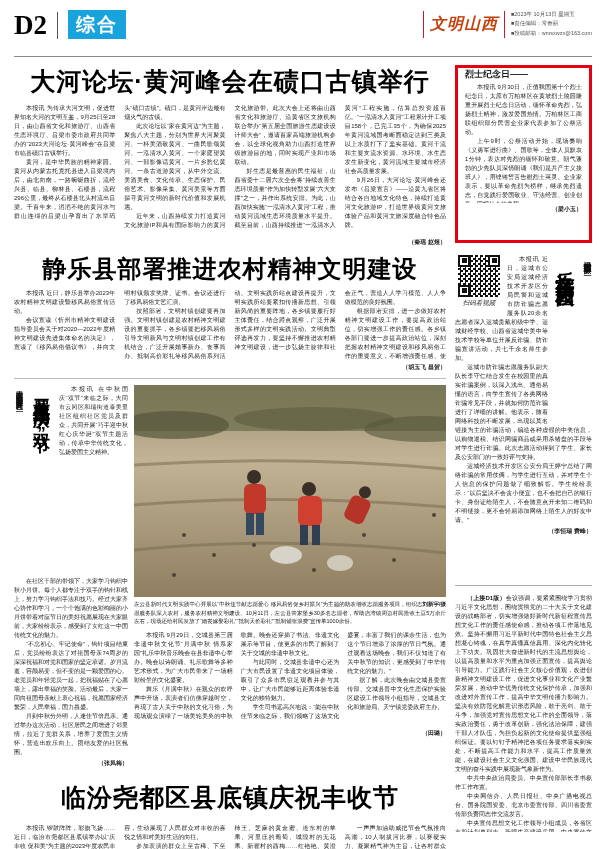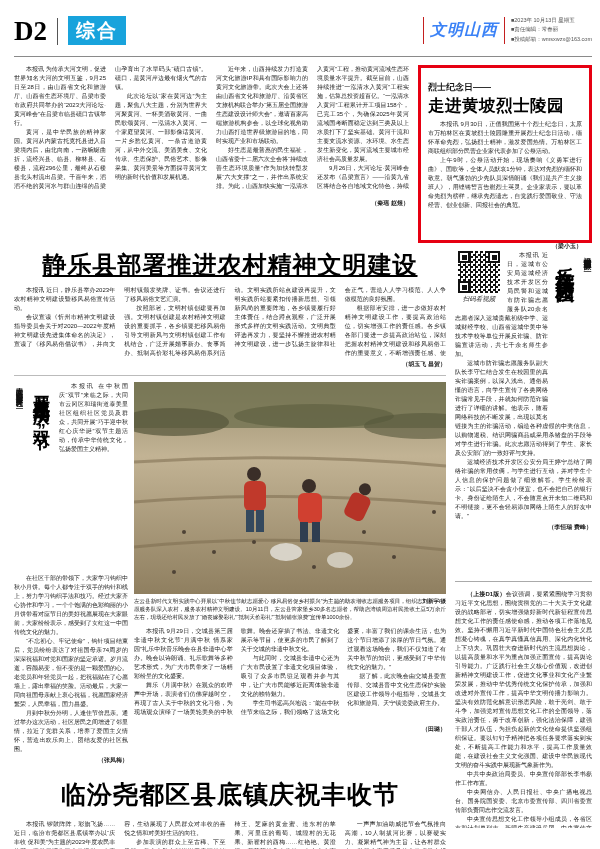--- a/index.html
+++ b/index.html
@@ -1,55 +1,55 @@
 <!DOCTYPE html>
 <html style="--blue: #18a3dc;"><head>
 <meta charset="utf-8">
 <style>
   html,body{margin:0;padding:0;background:#e9e9e9;}
   .page{position:relative;width:600px;height:849px;margin:0 auto;background:#fff;
         font-family:"Liberation Sans","DejaVu Sans",sans-serif;color:#1c1c1c;
         box-sizing:border-box;padding:10px 8px 0 14px;overflow:hidden;}
   
-  .hdr{display:flex;align-items:center;justify-content:space-between;
+  .hdr{display:flex;align-items:flex-start;justify-content:space-between;
        border-bottom:1.5px solid #8a8a8a;padding-bottom:6px;height:40px;}
   .hdr-left{display:flex;align-items:flex-end;gap:10px;}
   .pageno{font-family:"Liberation Serif","DejaVu Serif",serif;font-weight:bold;
           font-size:27px;line-height:1;color:#000;padding-right:10px;border-right:1.5px solid #555;}
   .section-box{background:var(--blue,#18a3dc);color:#fff;font-weight:900;font-size:19px;
           line-height:1;padding:5px 8px;letter-spacing:2px;}
   .hdr-right{display:flex;align-items:center;gap:6px;}
   .masthead{font-family:"DejaVu Serif","Liberation Serif",serif;font-style:italic;font-weight:bold;
-          font-size:16px;color:#3b82f6;border-left:1.5px solid #c41f1f;border-right:1.5px solid #c41f1f;
+          font-size:16px;color:#c2410c;border-left:1.5px solid #c41f1f;border-right:1.5px solid #c41f1f;
           padding:3px 6px;letter-spacing:1px;}
   .hdr-info{font-size:5.5px;line-height:1.7;color:#555;}
   
   .art-body{font-size:6px;line-height:1.5;text-align:justify;color:#222;}
   .art-body p{margin:0;text-indent:2em;}
   .byline{font-size:6px;font-weight:bold;text-align:right;margin-top:2px;color:#222;}
   .h-big{font-weight:900;text-align:center;color:#000;margin:0;letter-spacing:1px;line-height:1.15;}
   .vert{writing-mode:vertical-rl;text-orientation:upright;}
   
   .band-top{display:flex;margin-top:8px;}
   .dahe{flex:1;margin-right:9px;}
   .dahe .h-big{font-size:25px;margin:2px 0 8px 0;}
   .cols4{column-count:4;column-gap:9px;overflow:hidden;}
   .dahe .cols4{height:132px;}
   
-  .redbox{width:174px;box-sizing:border-box;border:3px solid #e60012;padding:13px 7px 4px 7px;height:178px;}
+  .redbox{width:137px;box-sizing:border-box;border:3px solid #e60012;padding:0 7px 4px 7px;height:178px;}
   .redbox .kicker{font-size:9px;font-weight:bold;margin:0 0 2px 0;}
   .redbox .h-big{font-size:16.5px;text-align:left;margin-bottom:5px;letter-spacing:.5px;}
   .redbox .art-body{height:120px;overflow:hidden;}
   
   .main-flex{display:flex;margin-top:8px;}
   .left-main{width:432px;}
   .rail{width:145px;margin-left:9px;}
   
   .jingle{border-bottom:1px solid #bbb;padding-bottom:6px;}
-  .jingle .h-big{font-size:24px;margin:0 0 7px 0;text-decoration:underline;}
+  .jingle .h-big{font-size:24px;margin:0 0 7px 0;}
   .jingle .cols4{height:72px;}
   
   .mid-row{display:flex;margin-top:6px;}
   .strip{width:114px;margin-right:6px;overflow:hidden;height:392px;}
   .strip-top{display:flex;height:188px;gap:4px;}
   .strip-kicker{font-size:7px;font-weight:bold;letter-spacing:1px;color:#111;}
   .strip-title{font-size:17px;font-weight:900;letter-spacing:2px;color:#000;padding:0 2px;}
   .strip-col{flex:1;overflow:hidden;}
   .strip-rest{margin-top:4px;}
   .mid-right{flex:1;}
@@ -93,34 +93,34 @@
       <span class="hdr-info">
         <span>■2023年 10月13日 星期五</span><br>
         <span>■责任编辑：常春丽</span><br>
         <span>■投稿邮箱：wmsxwzx@163.com</span>
       </span>
     </div>
   </div>
 
   <div class="band-top">
     <div class="dahe">
+      <h1 class="h-big">大河论坛·黄河峰会在碛口古镇举行</h1>
       <div class="art-body cols4">
         <p>本报讯 为传承大河文明，促进世界知名大河的文明互鉴，9月25日至28日，由山西省文化和旅游厅、山西省生态环境厅、吕梁市委市政府共同举办的“2023大河论坛·黄河峰会”在吕梁市临县碛口古镇举行。</p>
         <p>黄河，是中华民族的精神家园。黄河从内蒙古托克托县进入吕梁境内后，由北向南，一路蜿蜒曲折，流经兴县、临县、柳林县、石楼县，流程296公里，最终从石楼县北头村流出吕梁。千百年来，滔滔不绝的黄河水与群山连绵的吕梁山孕育出了水旱码头“碛口古镇”。碛口，是黄河岸边最有烟火气的古镇。</p>
         <p>此次论坛以“家在黄河边”为主题，聚焦八大主题，分别为世界大河聚黄河、一杯美酒敬黄河、一曲民歌颂黄河、一泓清水入黄河、一个家庭望黄河、一部影像话黄河、一片乡愁忆黄河、一条古道游黄河，从中外交流、美酒美食、文化传承、生态保护、民俗艺术、影像采集、黄河美景等方面探寻黄河文明的新时代价值和发展机遇。</p>
         <p>近年来，山西持续发力打造黄河文化旅游IP和具有国际影响力的黄河文化旅游带。此次大会上还将由山西省文化和旅游厅、沿黄省区文旅机构联合举办“第五届全国旅游生态建设设计师大会”，邀请百家高端旅游机构参会，以全球化视角助力山西打造世界级旅游目的地，同时实现产业和市场联动。</p>
         <p>好生态是最普惠的民生福祉，山西省委十二届六次全会将“持续改善生态环境质量”作为加快转型发展“六大支撑”之一，并作出系统安排。为此，山西加快实施“一泓清水入黄河”工程，推动黄河流域生态环境质量水平提升。截至目前，山西持续推进“一泓清水入黄河”工程实施，估算总投资超百亿。“一泓清水入黄河”工程累计开工项目158个，已完工35个，为确保2025年黄河流域国考断面稳定达到三类及以上水质打下了坚实基础。黄河干流和主要支流水资源、水环境、水生态发生新变化，黄河流域主要城市经济社会高质量发展。</p>
         <p>9月26日，大河论坛·黄河峰会还发布《吕梁宣言》——沿黄九省区将结合各自地域文化特色，持续打造黄河文化旅游IP，打造世界级黄河文旅体验产品和黄河文旅深度融合特色品牌。</p>
       </div>
       <div class="byline">（秦瑶 赵煜）</div>
     </div>
 
     <div class="redbox">
       <p class="kicker">烈士纪念日——</p>
-      <h2 class="h-big">走进黄坡烈士陵园</h2>
       <div class="art-body">
         <p>本报讯 9月30日，正值我国第十个烈士纪念日，太原市万柏林区在黄坡烈士陵园隆重开展烈士纪念日活动，缅怀革命先烈，弘扬烈士精神，激发爱国热情。万柏林区工商联组织部分民营企业家代表参加了公祭活动。</p>
         <p>上午9时，公祭活动开始，现场奏响《义勇军进行曲》、国歌等，全体人员默哀1分钟，表达对先烈的缅怀和敬意。朝气蓬勃的少先队员深情朗诵《我们是共产主义接班人》，用铿锵誓言告慰烈士英灵。企业家表示，要以革命先烈为榜样，继承先烈遗志，自觉践行爱国敬业、守法经营、创业创新、回报社会的典范。</p>
       </div>
       <div class="byline">（梁小玉）</div>
     </div>
   </div>
 
   <div class="main-flex">
 

